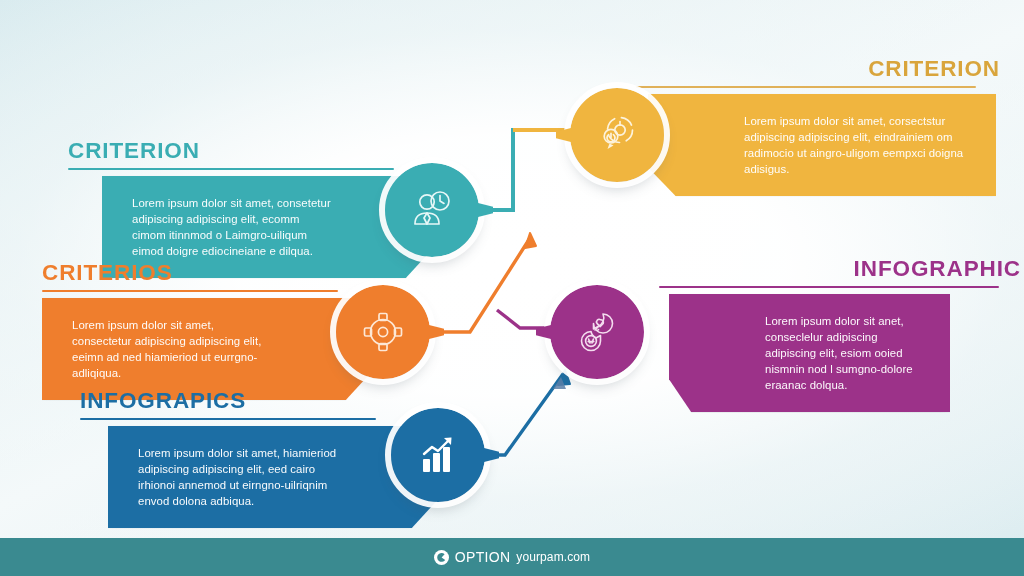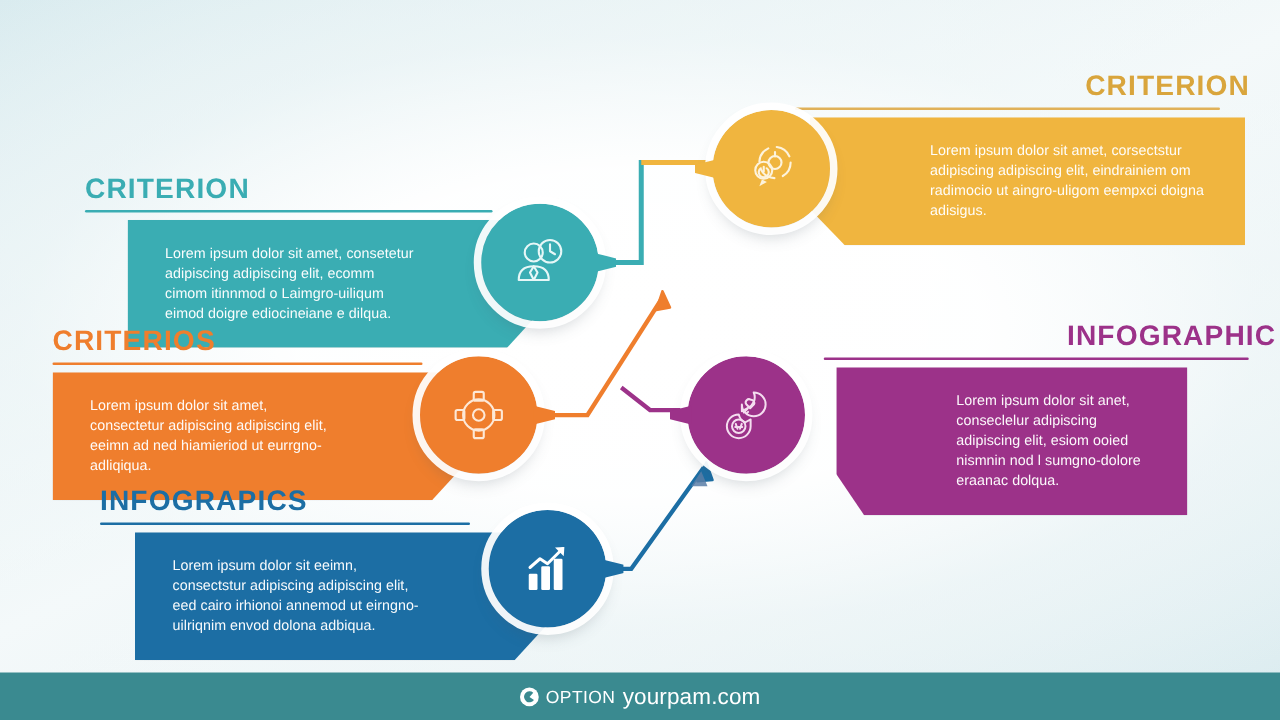--- a/index.html
+++ b/index.html
@@ -136,21 +136,21 @@
     flex: none;
   }
   #footer .brand-option {
     color: #ffffff;
     font-size: 14px;
     letter-spacing: 0.3px;
     font-variant: small-caps;
   }
   #footer .brand-name {
     color: #ffffff;
-    font-size: 18px;
+    font-size: 12px;
     letter-spacing: 0.1px;
   }
 </style>
 </head>
 <body>
 
 <div id="stage">
 
   <svg id="connectors" viewBox="0 0 1024 576" width="1024" height="576">
 
@@ -253,21 +253,21 @@
         <path d="M16.6 32.1 l1.4 3.9 M21.4 32.1 l-1.4 3.9 M16.2 34.6 l5.6 0"></path>
         <path d="M23 23 l3 -3 M25.5 23.5 l1 -1"></path>
       </g>
     </svg>
   </div>
 
   <div class="row" style="left:80px; top:390px; width:300px;">
     <div class="title" style="color:#1c6ea4; text-align:left;">INFOGRAPICS</div>
     <div class="rule" style="background:#1c6ea4; margin-top:5px; width:296px;"></div>
     <div class="banner left" style="background:#1c6ea4; margin-top:6px; margin-left:28px; width:330px; min-height:76px;">
-      <p>Lorem ipsum dolor sit eeimn, consectstur adipiscing adipiscing elit, eed cairo irhionoi annemod ut eirngno-uilriqnim envod dolona adbiqua.</p>
+      <p>Lorem ipsum dolor sit amet, hiamieriod adipiscing adipiscing elit, eed cairo irhionoi annemod ut eirngno-uilriqnim envod dolona adbiqua.</p>
     </div>
   </div>
 
   <div class="node out-right" style="left:391px; top:408px; background:#1c6ea4;">
     <span class="nub" style="background:#1c6ea4;"></span>
     <svg width="50" height="50" viewBox="0 0 50 50">
       <g fill="#ffffff">
         <rect x="10" y="29" width="7" height="13" rx="1"></rect>
         <rect x="20" y="23" width="7" height="19" rx="1"></rect>
         <rect x="30" y="17" width="7" height="25" rx="1"></rect>

